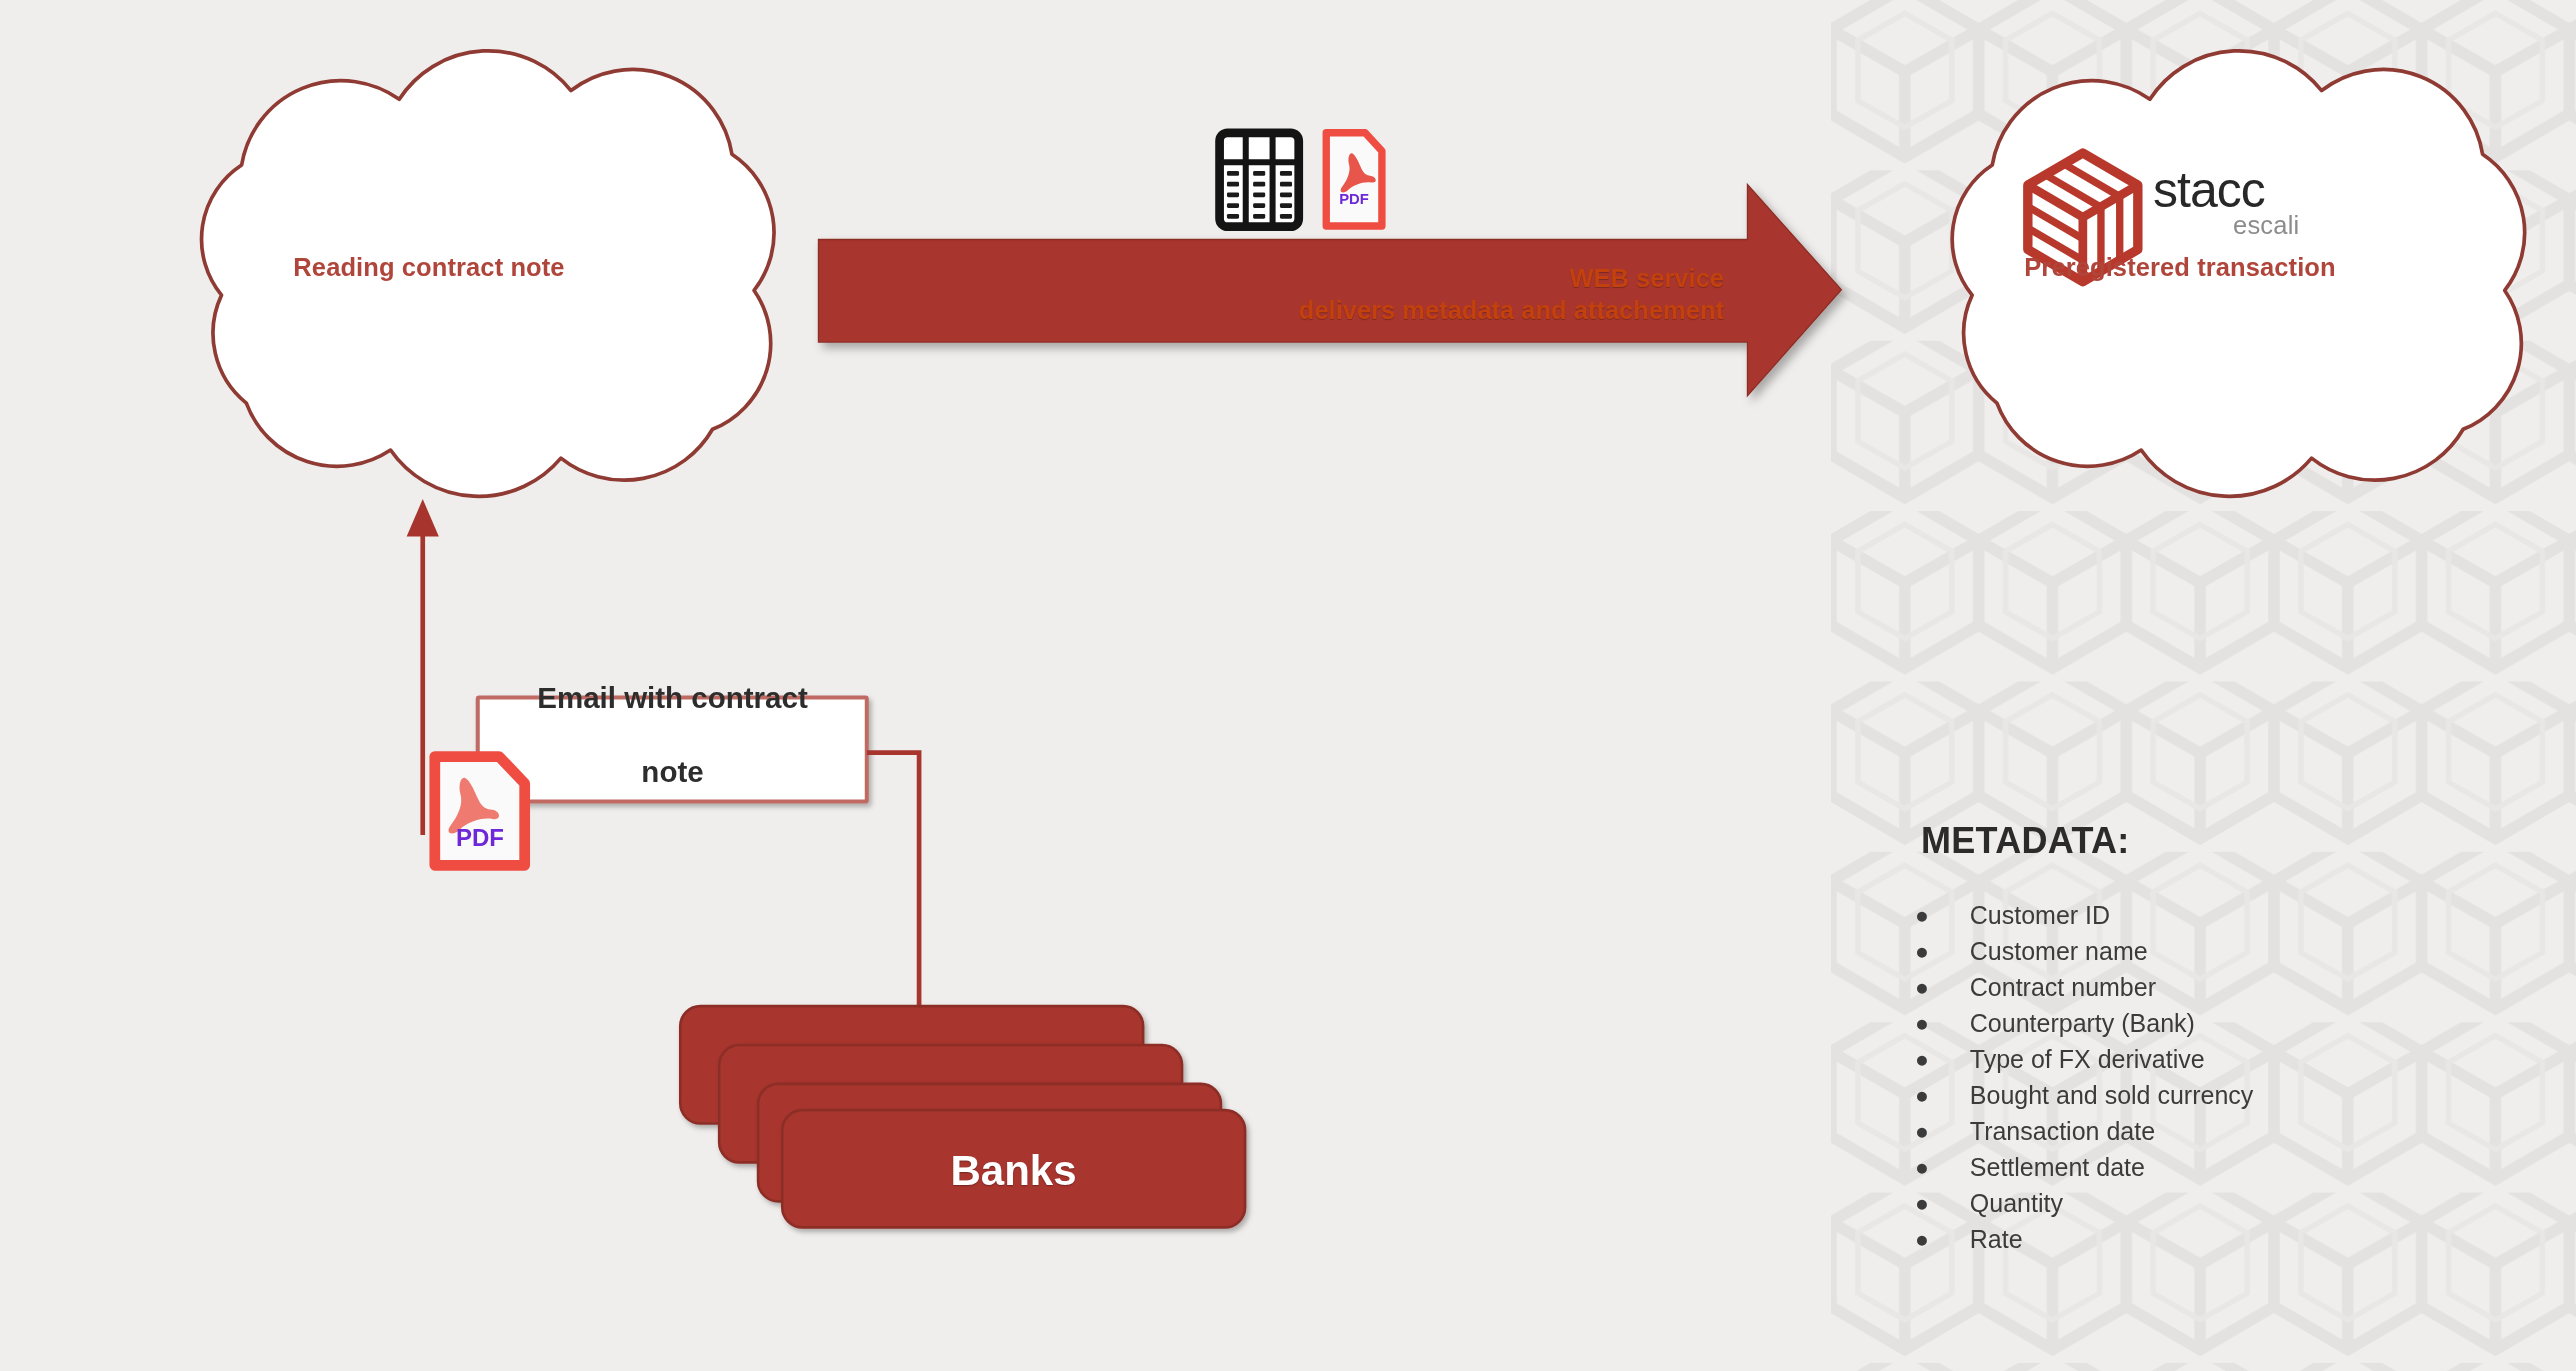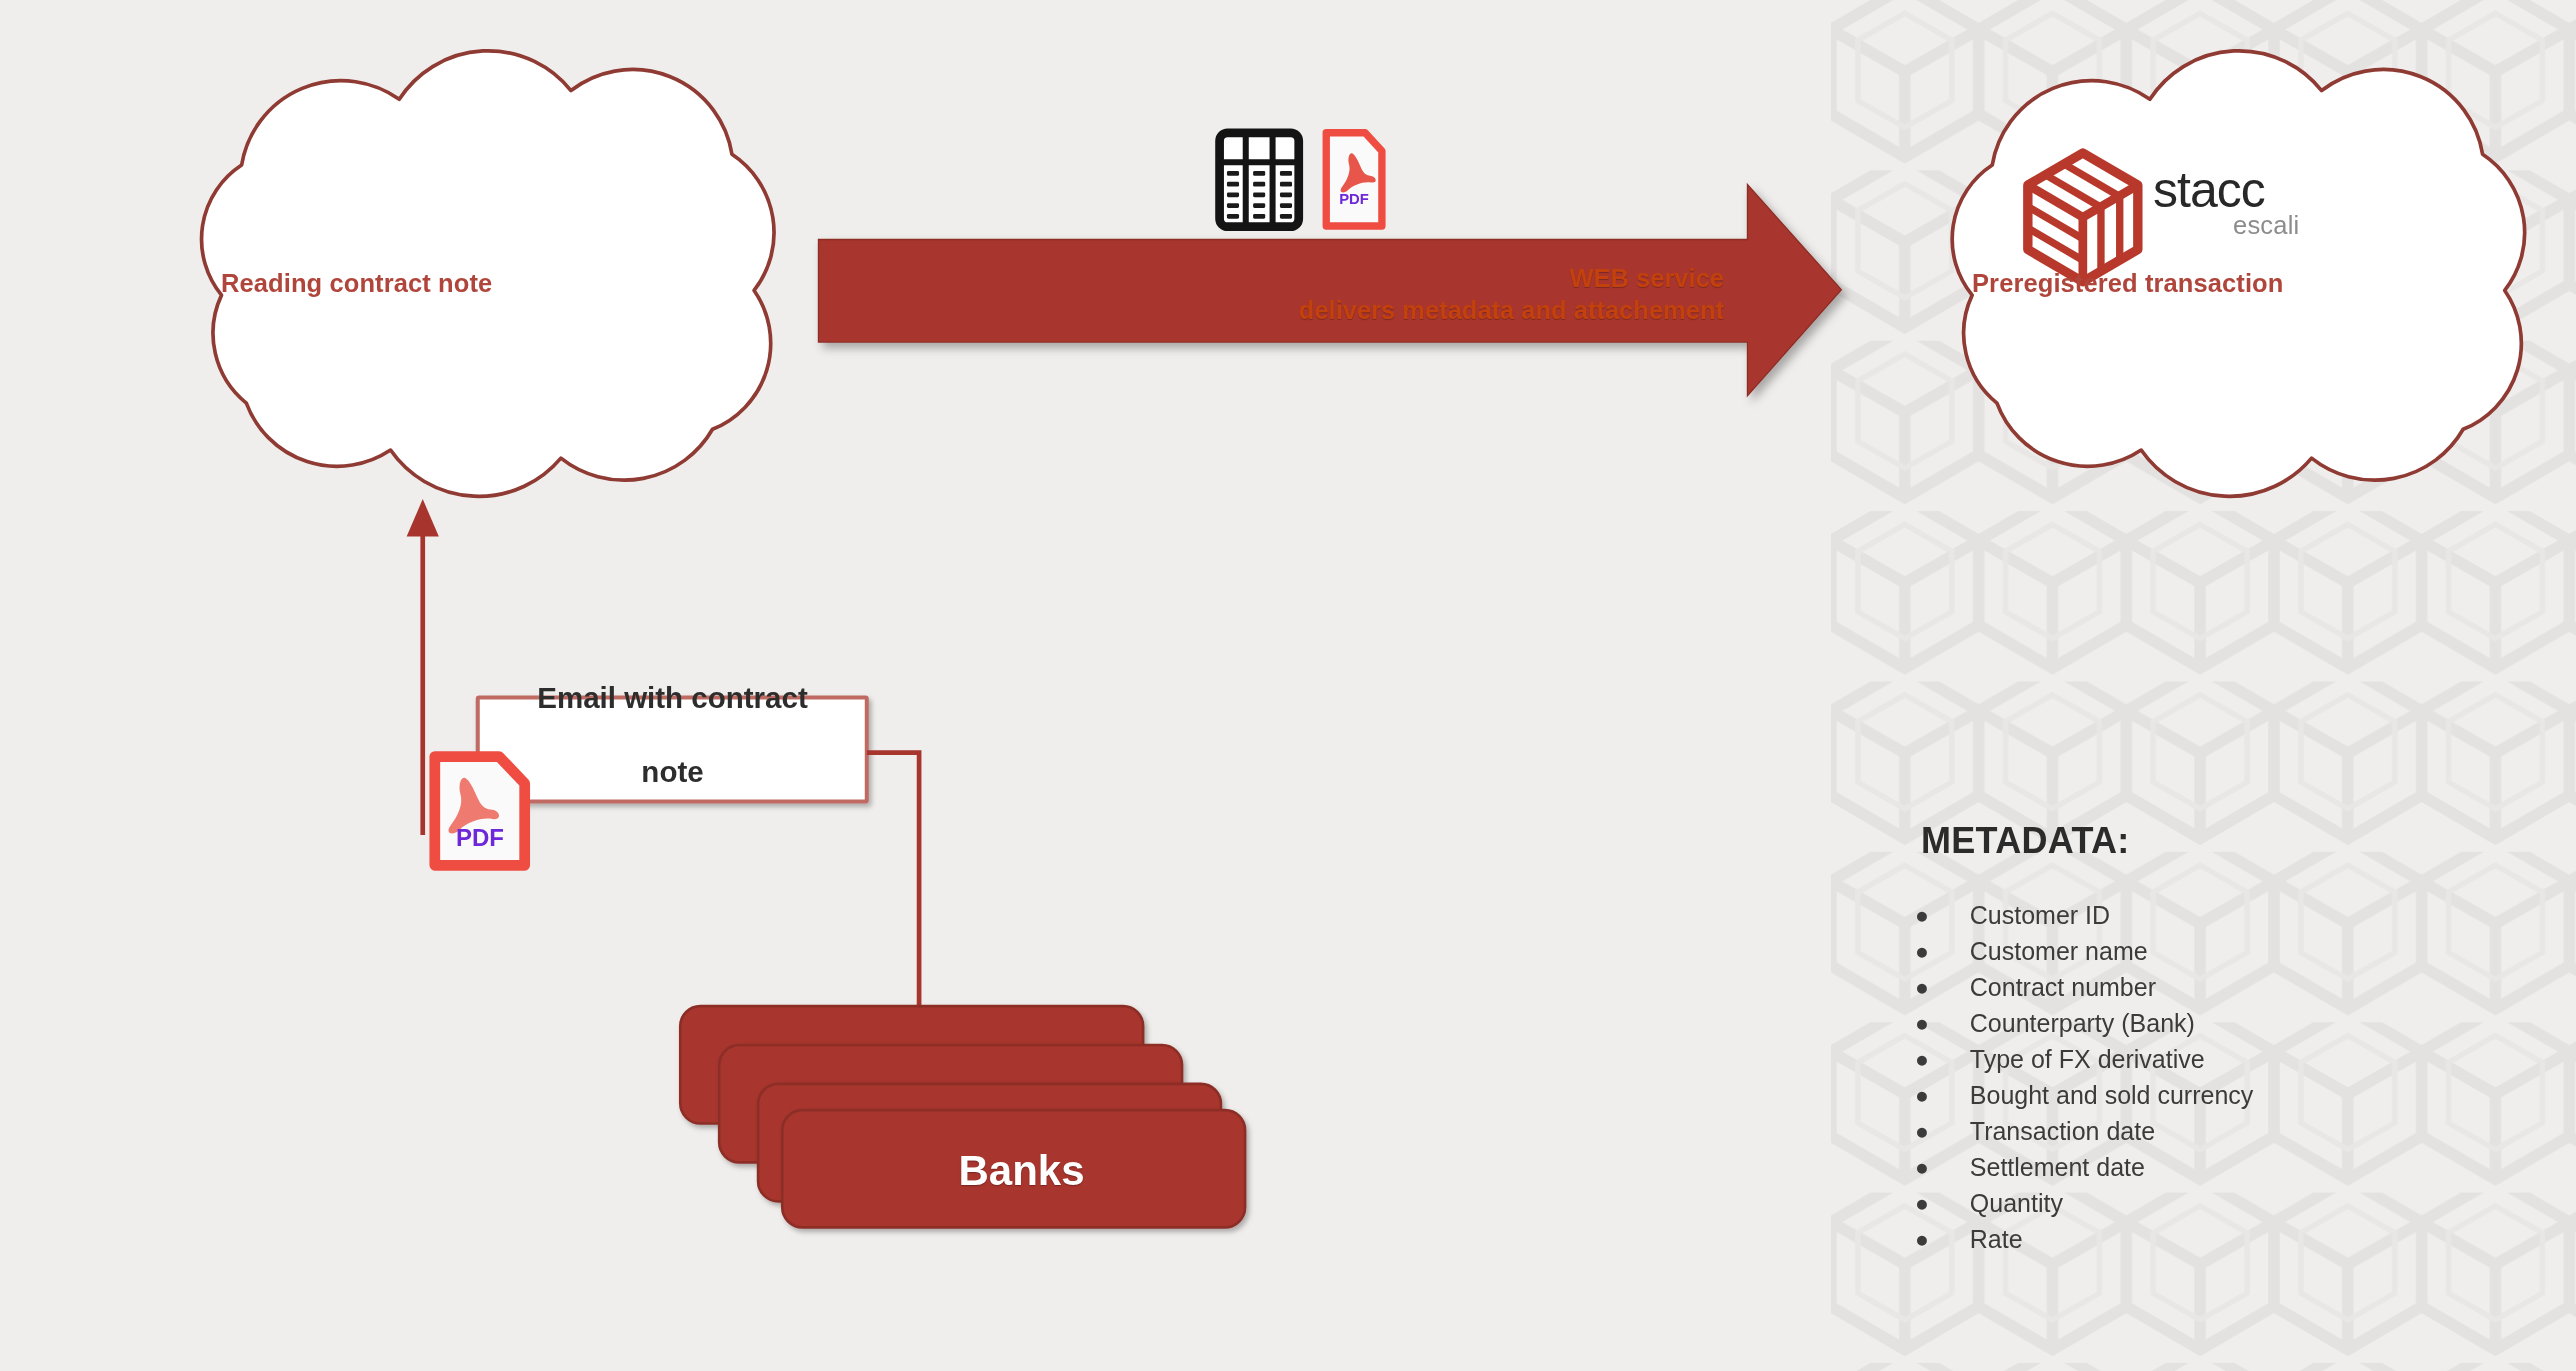--- a/index.html
+++ b/index.html
@@ -41,21 +41,21 @@
     position: absolute;
     white-space: pre;
     line-height: 1.18;
   }
 
   .cloud-label {
     color: #b0453b;
     font-weight: bold;
     font-size: 25.5px;
     letter-spacing: 0.1px;
-    margin-top: 16px;
+    text-align: center;
   }
 
   .arrow-label {
     color: #c2410c;
     font-weight: bold;
     font-size: 25.5px;
     text-align: right;
     line-height: 1.42;
     text-shadow: 0 0.7px 0.7px rgba(0,0,0,.25);
   }
@@ -312,21 +312,21 @@
   <div class="txt arrow-label" style="left:832px; top:260px; width:892px;">WEB service</div>
   <div class="txt arrow-label" style="left:832px; top:292px; width:892px;">delivers metadata and attachement</div>
 
   <div class="pdf-tag" style="left:1326px; top:191px; width:56px; font-size:14.8px;">PDF</div>
 
   <div class="txt email-label" style="left:478px; top:678px; width:389px;">Email with contract</div>
   <div class="txt email-label" style="left:478px; top:752px; width:389px;">note</div>
 
   <div class="pdf-tag" style="left:435px; top:824px; width:90px; font-size:24px;">PDF</div>
 
-  <div class="txt banks-label" style="left:782px; top:1146px; width:463px;padding-left:8px;">Banks</div>
+  <div class="txt banks-label" style="left:782px; top:1146px; width:463px;">Banks</div>
 
   <div class="txt meta-title" style="left:1921px; top:820px;">METADATA:</div>
 
   <div class="meta-list">
     <div class="meta-row">
       <span class="meta-bullet">●</span>
       <span class="meta-gap"></span>
       <span class="meta-text">Customer ID</span>
     </div>
     <div class="meta-row">

